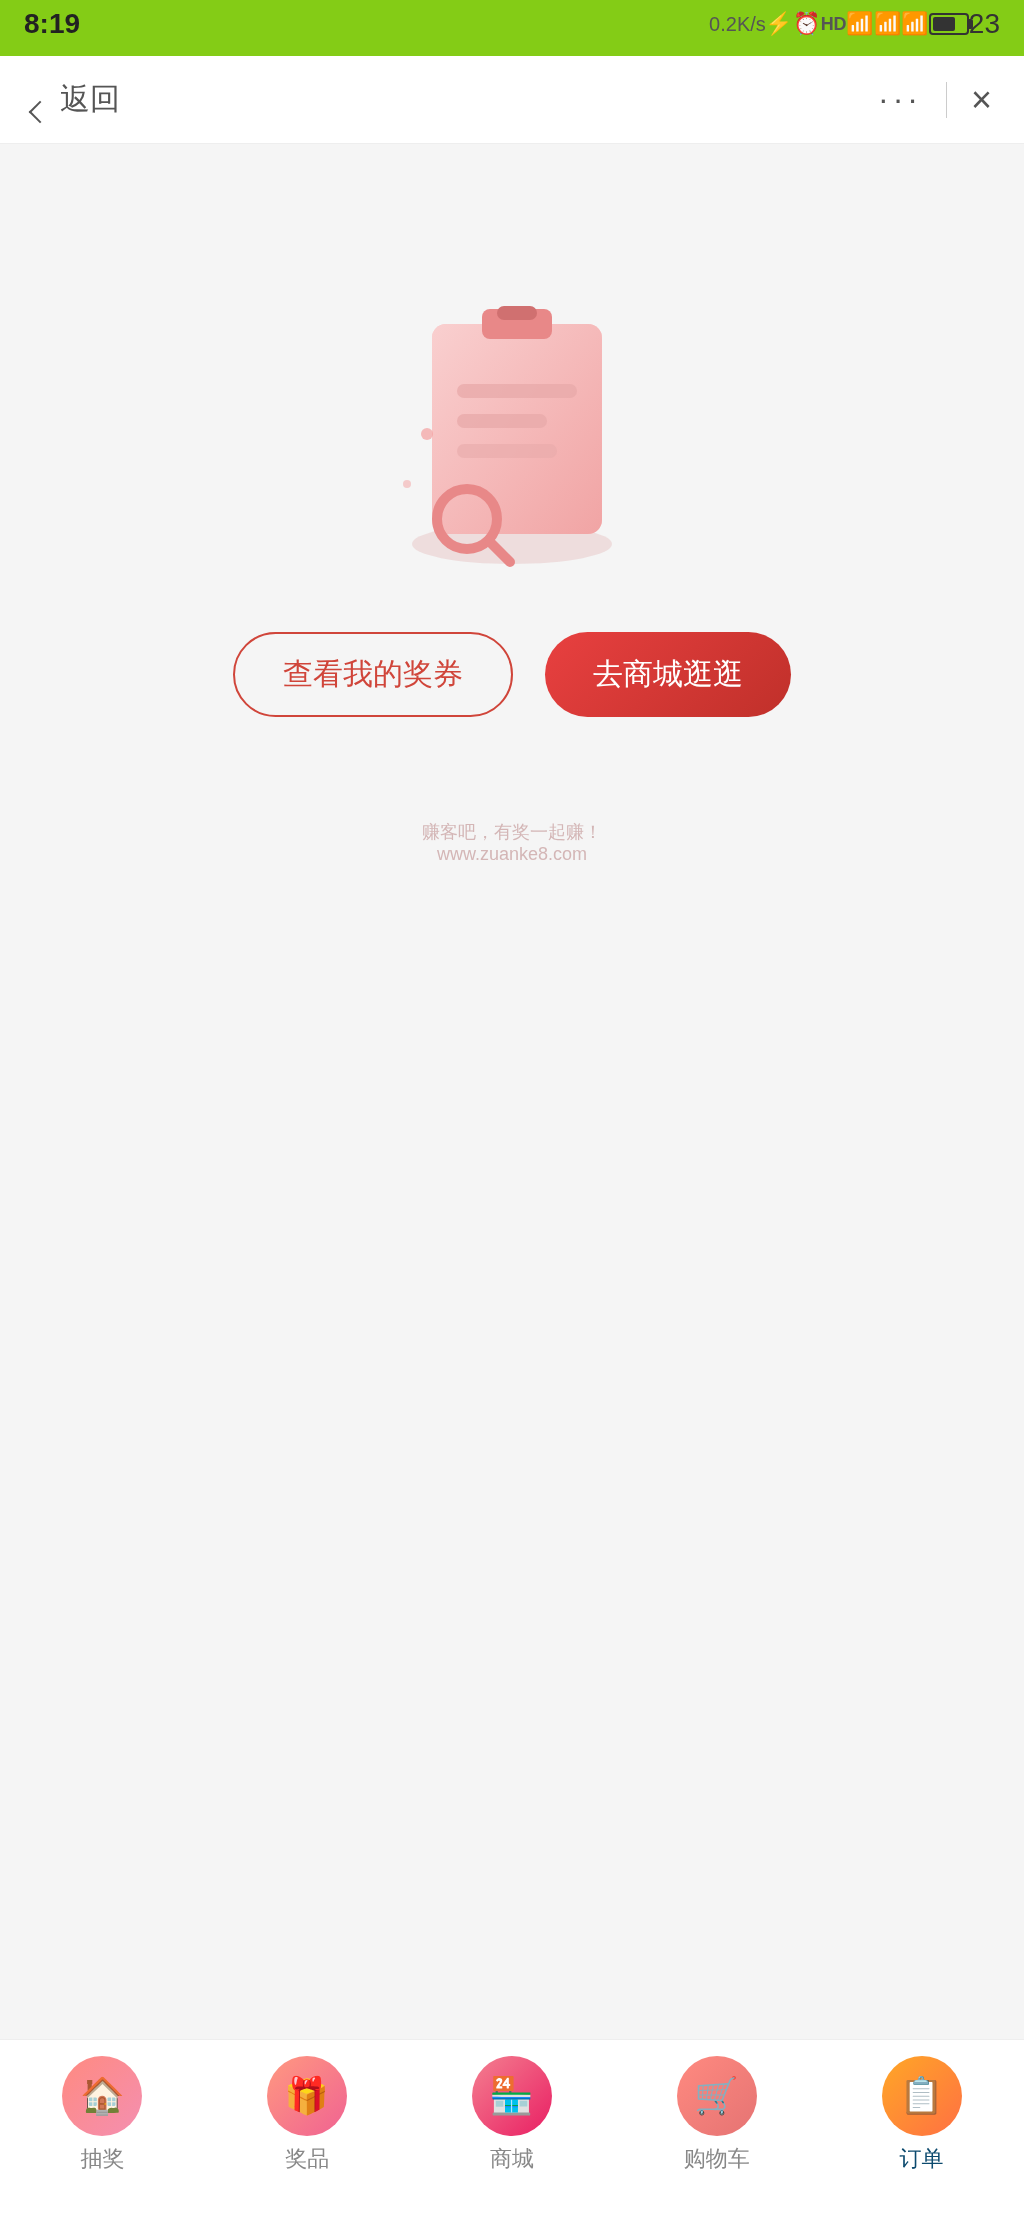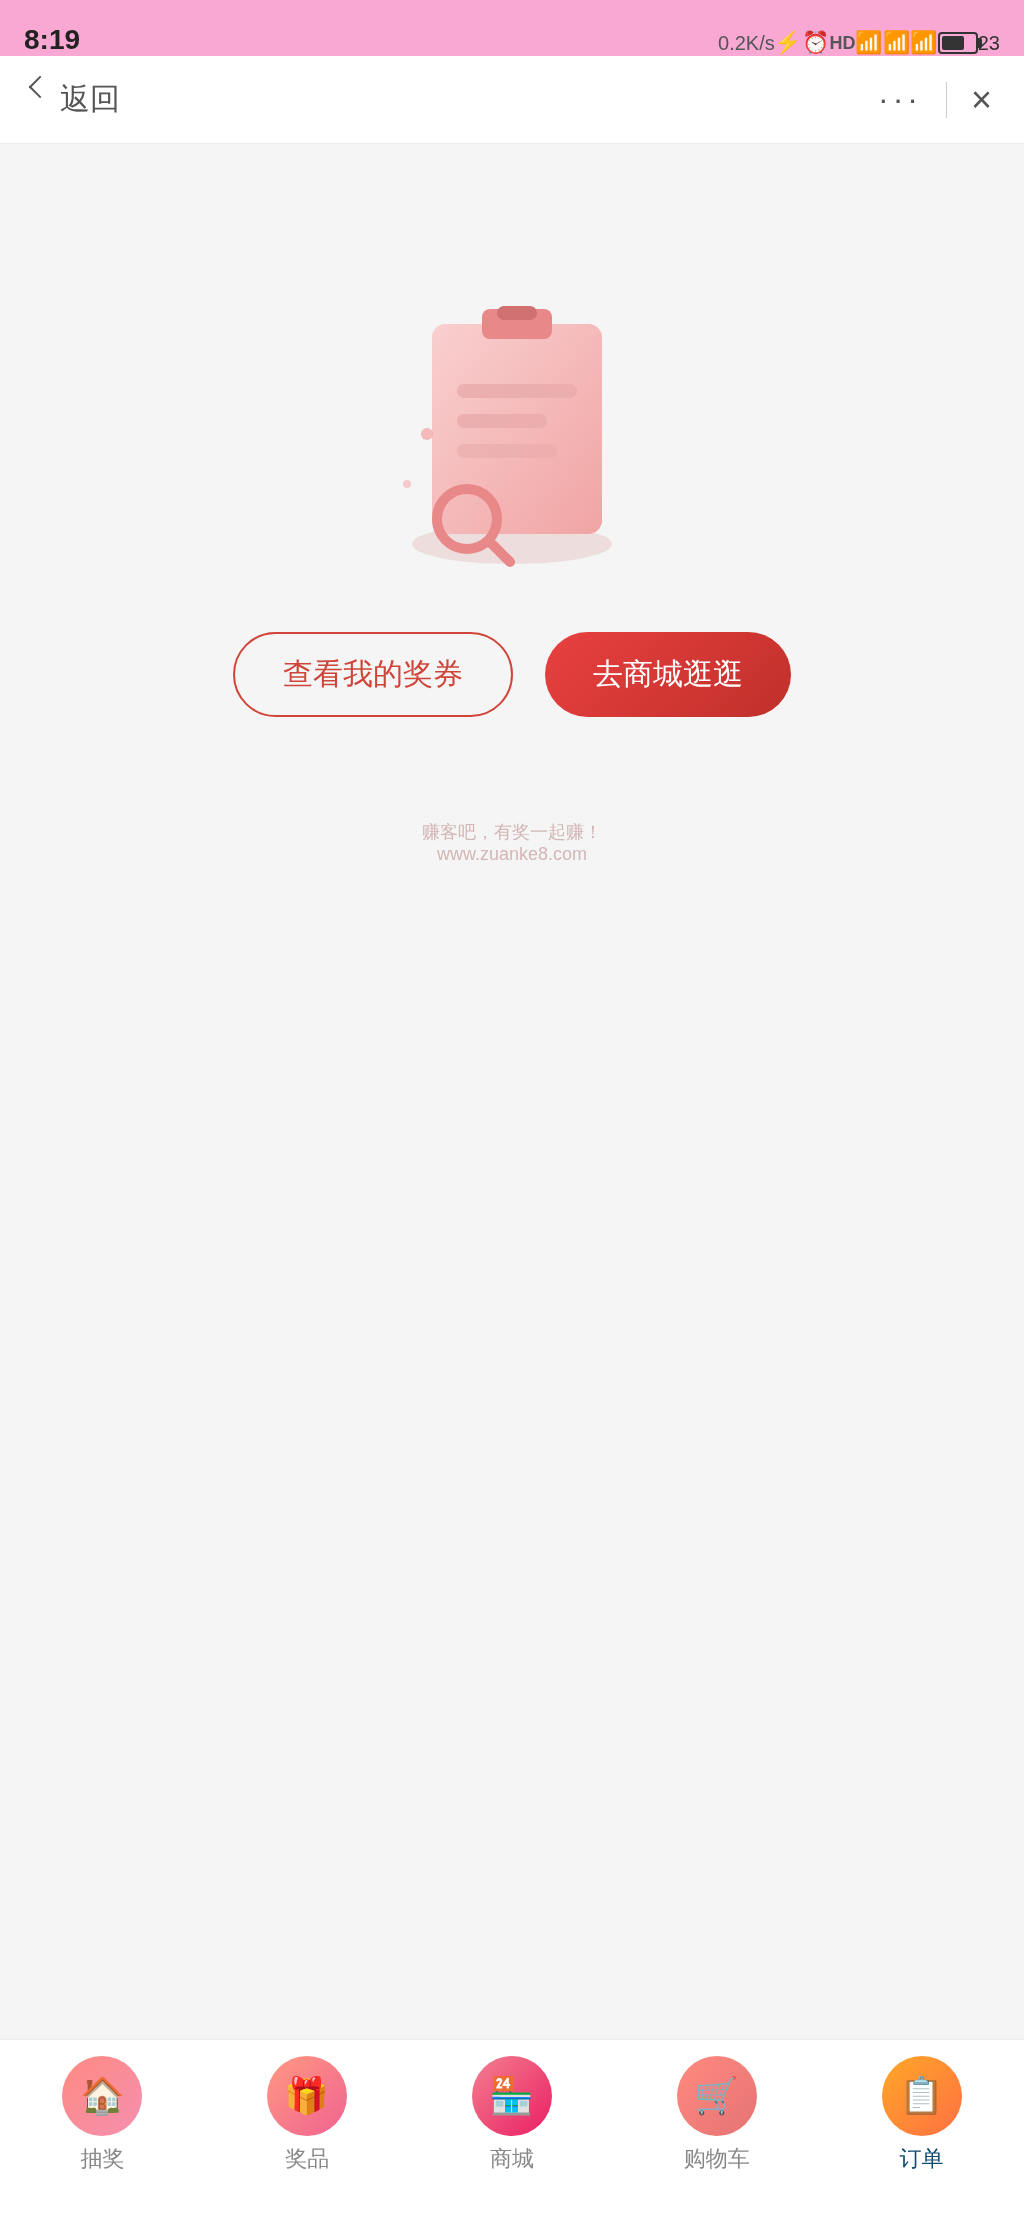--- a/index.html
+++ b/index.html
@@ -8,26 +8,26 @@
       width: 1024px;
       min-height: 2219px;
       background: #f5f5f5;
       font-family: -apple-system, 'PingFang SC', 'Helvetica Neue', sans-serif;
       position: relative;
       overflow-x: hidden;
     }
 
     
     .status-bar {
-      background: #f9a8d4;
+      background: #84cc16;
       height: 56px;
       display: flex;
-      align-items: flex-end;
+      align-items: flex-start;
       justify-content: space-between;
-      padding: 0 24px;
+      padding: 8px 24px;
     }
     .status-time {
       font-size: 28px;
       font-weight: 600;
       color: #222;
     }
     .status-icons {
       display: flex;
       align-items: center;
       font-size: 22px;
@@ -66,21 +66,21 @@
       background: #fff;
       height: 88px;
       display: flex;
       align-items: center;
       justify-content: space-between;
       padding: 0 32px;
       border-bottom: 1px solid #eee;
     }
     .nav-back {
       display: flex;
-      align-items: flex-start;
+      align-items: flex-end;
       gap: 8px;
       cursor: pointer;
       color: #555;
     }
     .nav-back-chevron {
       width: 16px;
       height: 16px;
       border-left: 2px solid #555;
       border-bottom: 2px solid #555;
       transform: rotate(45deg);
@@ -230,21 +230,21 @@
     <span style="font-size:20px;color:#555;">0.2K/s</span>
     <span style="font-size:22px;">⚡</span>
     <span style="font-size:22px;">⏰</span>
     <span style="font-size:18px;font-weight:bold;color:#555;">HD</span>
     <span style="font-size:22px;">📶</span>
     <span style="font-size:22px;">📶</span>
     <span style="font-size:22px;">📶</span>
     <div class="battery">
       <div class="battery-fill"></div>
     </div>
-    <span style="font-size:20px;color:#333;">23</span>
+    <span style="font-size:28px;color:#333;">23</span>
   </div>
 </div>
 
 <div class="nav-bar">
   <div class="nav-back">
     <div class="nav-back-chevron"></div>
     <span class="nav-back-text">返回</span>
   </div>
   <div class="nav-right">
     <span class="nav-dots">···</span>

